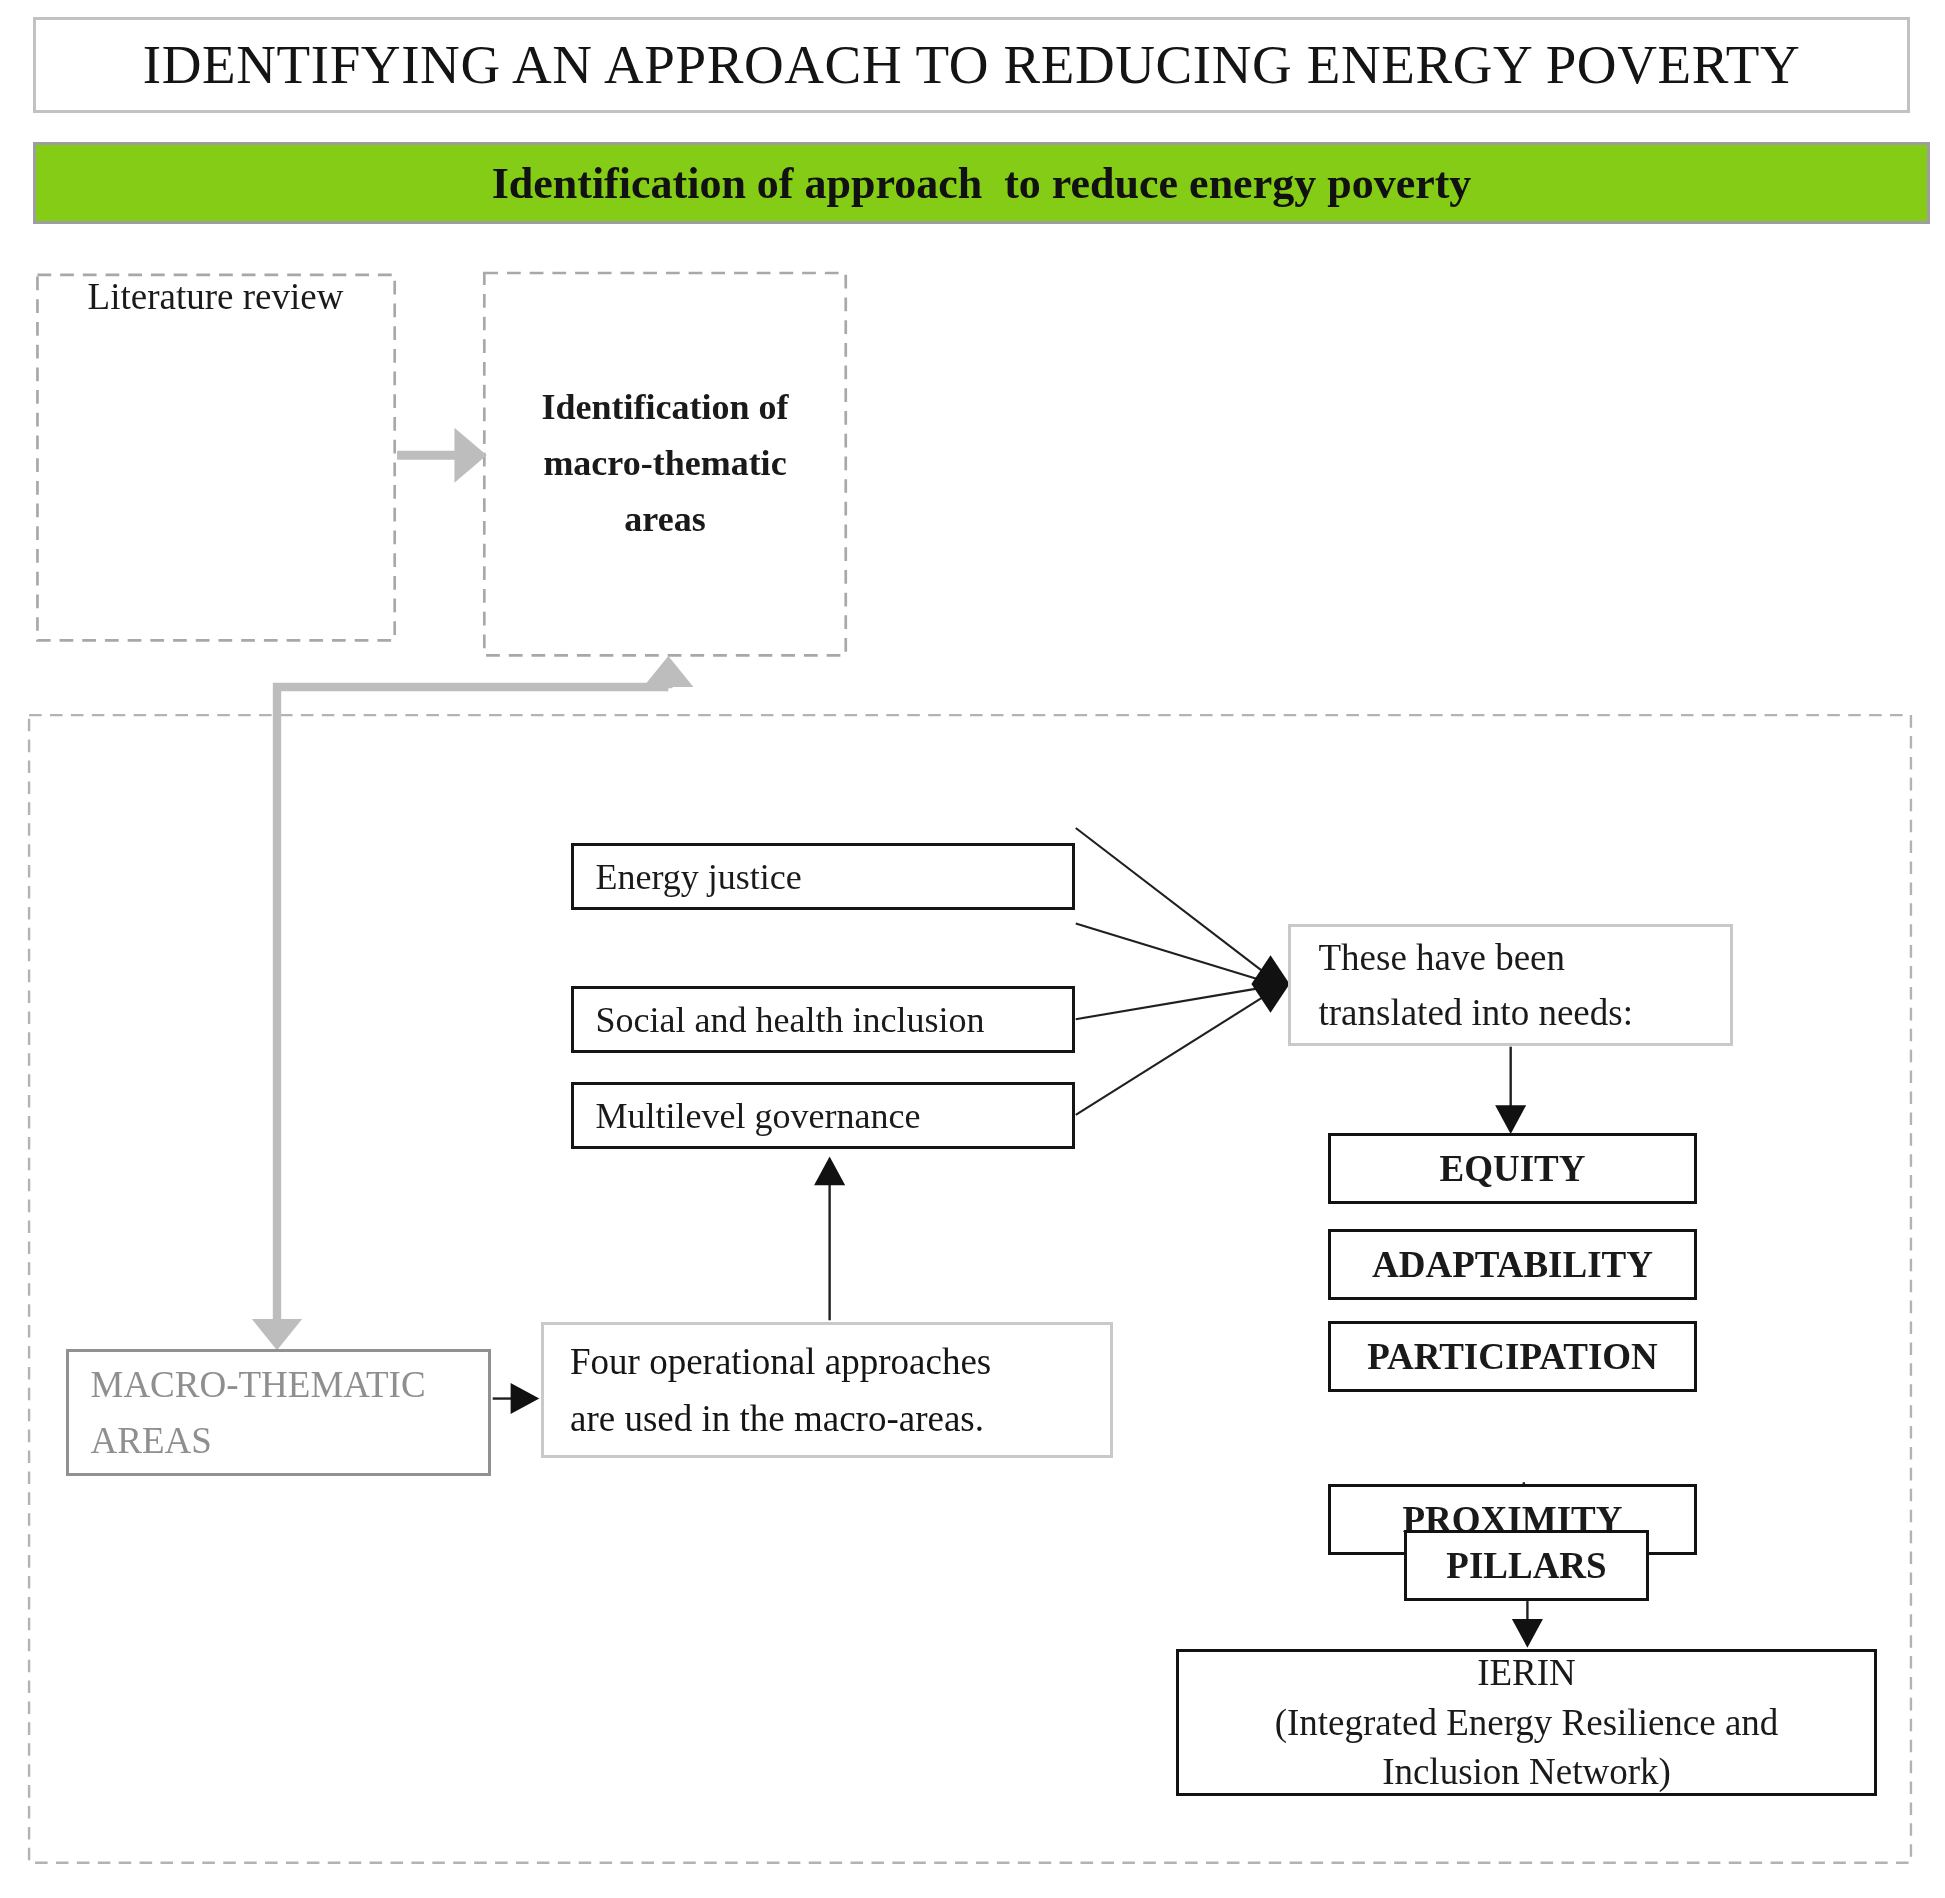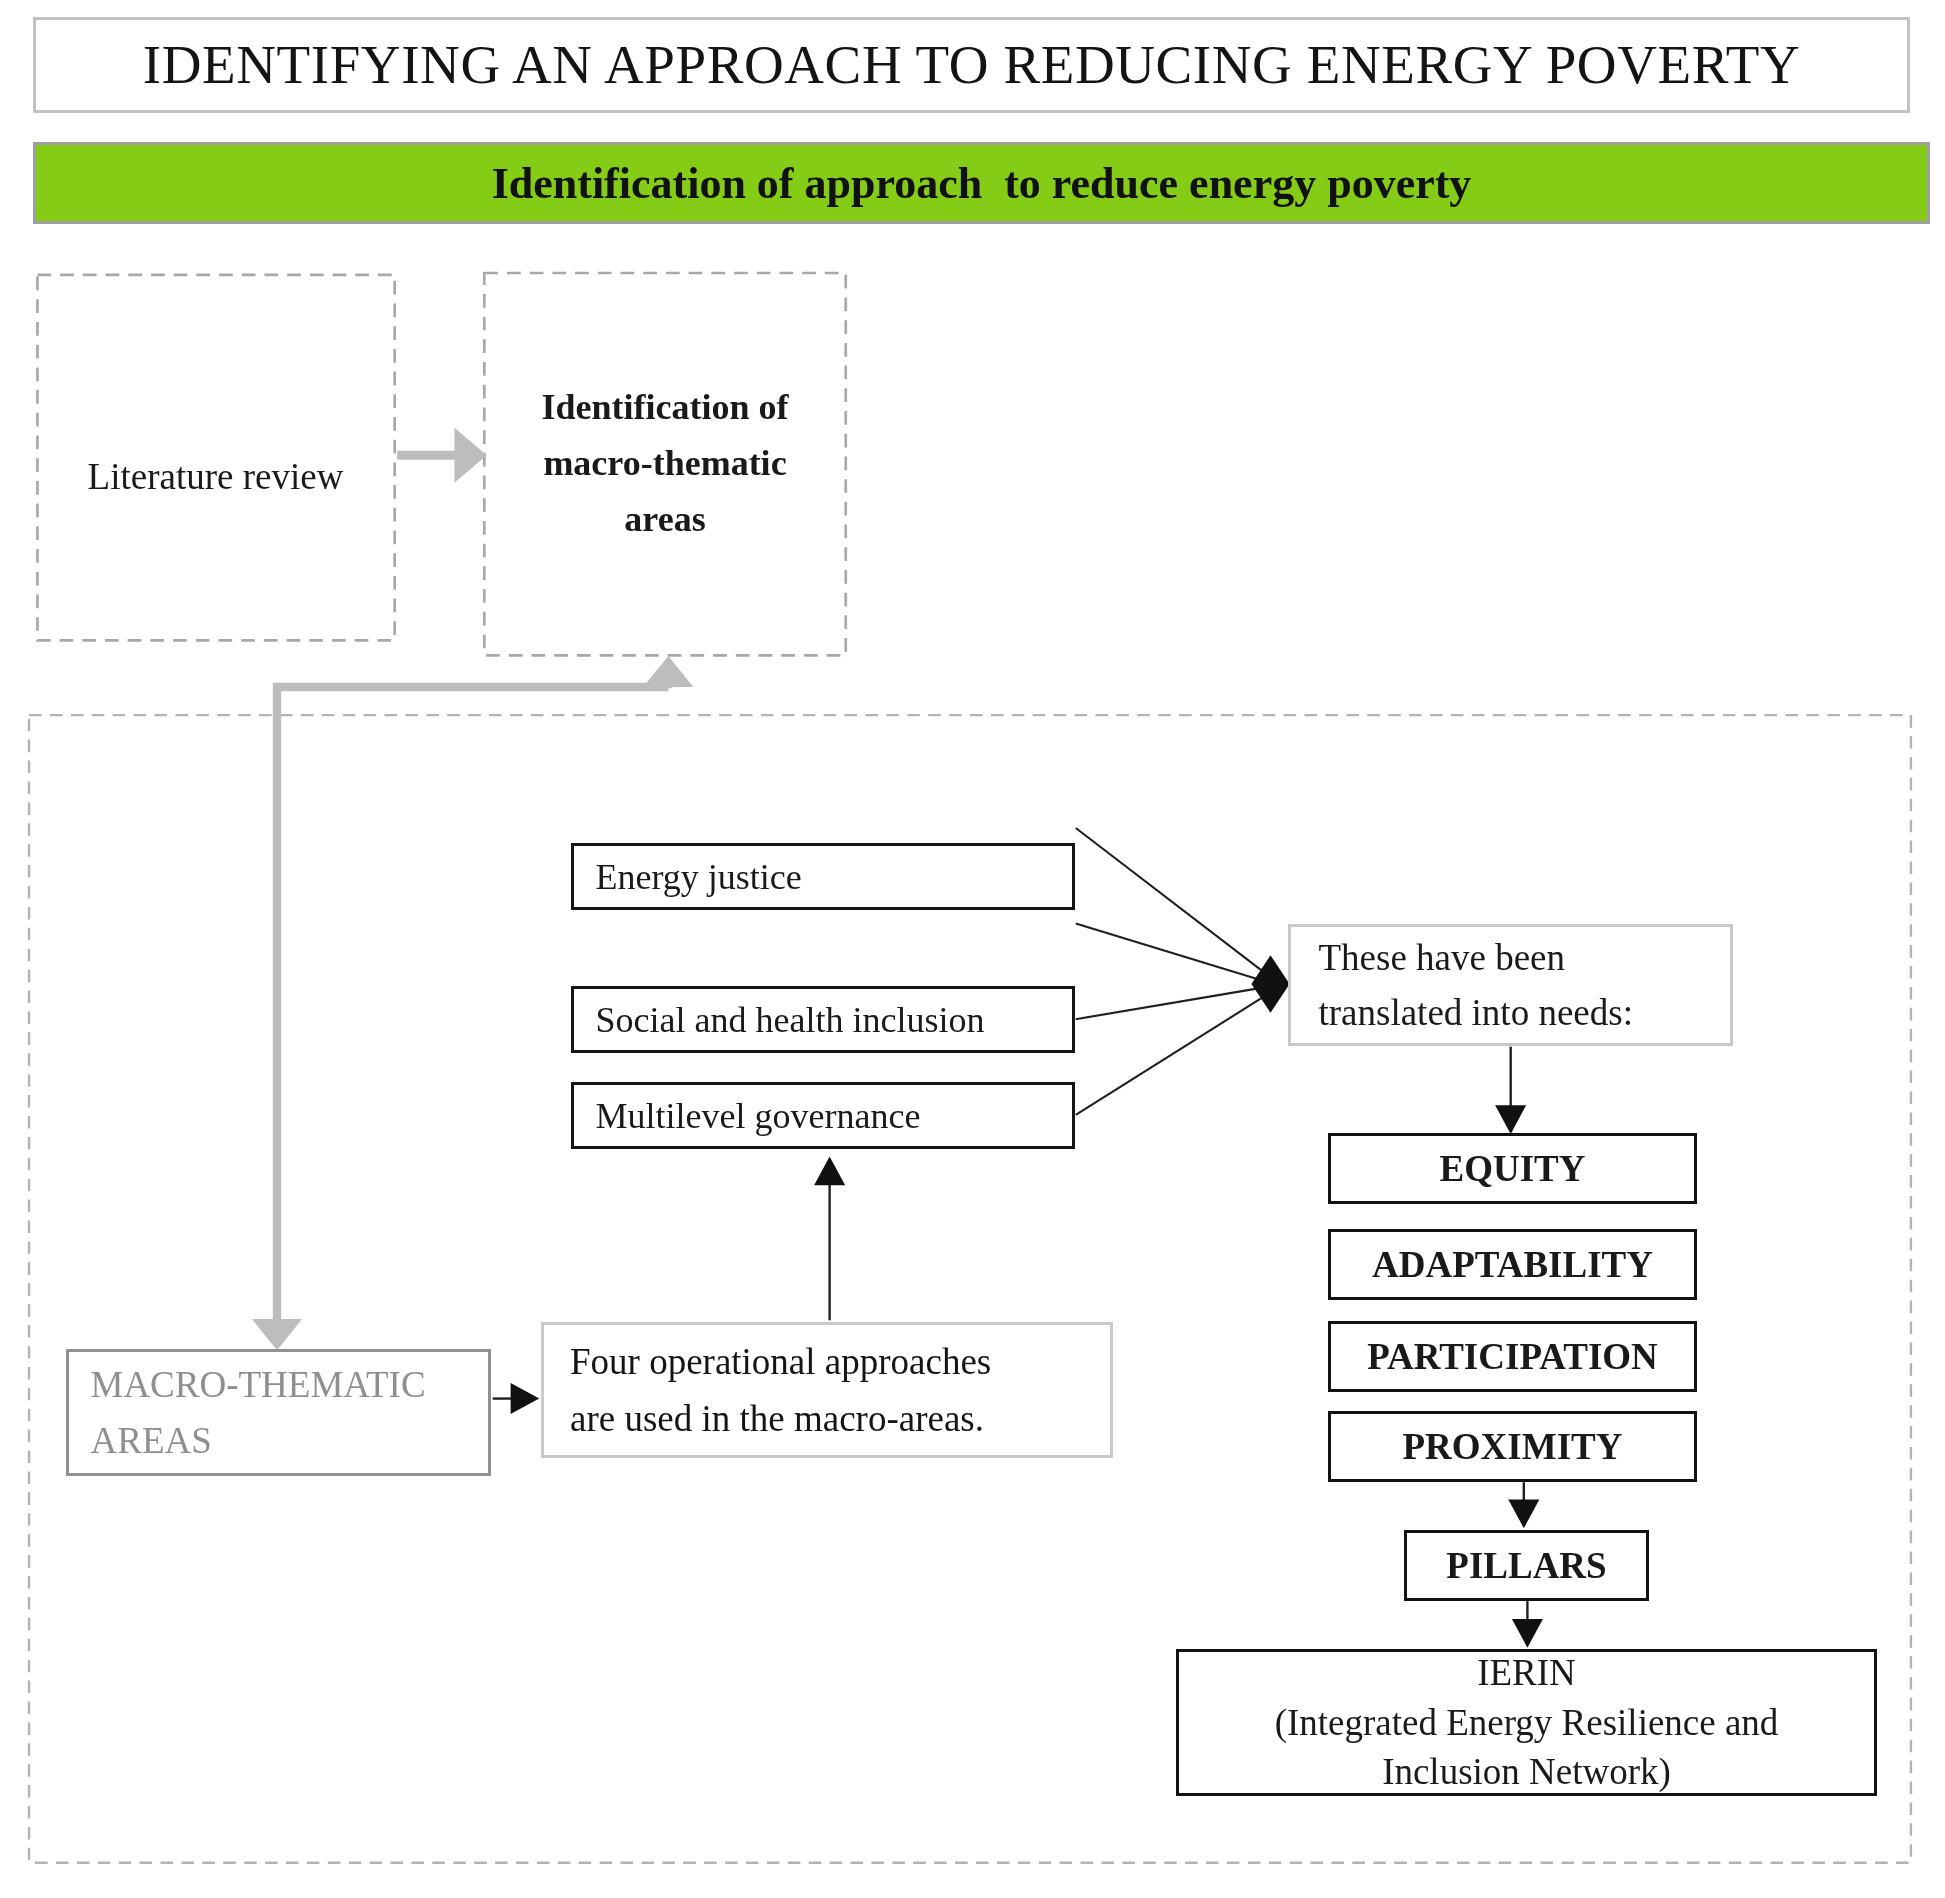--- a/index.html
+++ b/index.html
@@ -24,22 +24,22 @@
   .subtitle-bar{
     left:33px;top:142px;width:1897px;height:82px;
     border:3px solid #9e9e9e;background:#84cc16;
     display:flex;align-items:center;justify-content:center;
     font-size:44px;font-weight:bold;color:#111;
     white-space:pre-wrap;
   }
 
   
   .lit-label{
-    left:37px;top:293px;width:357px;height:366px;
-    display:flex;align-items:center;justify-content:center;
+    left:37px;top:275px;width:357px;height:366px;
+    display:flex;align-items:flex-start;justify-content:center;
     font-size:37px;
   }
   .ident-label{
     left:484px;top:273px;width:362px;height:382px;
     display:flex;flex-direction:column;align-items:center;justify-content:center;
     font-size:36px;font-weight:bold;line-height:1.55;text-align:center;
   }
 
   
   .theme-box{
@@ -56,21 +56,21 @@
     display:flex;flex-direction:column;justify-content:center;
     font-size:37px;line-height:1.5;padding-left:27.5px;
   }
 
   .need-box{
     left:1328px;width:369px;height:71px;
     border:3.6px solid #121212;background:#fff;
     display:flex;align-items:center;justify-content:center;
     font-size:37px;font-weight:bold;
   }
-  .need-0{top:1133px;} .need-1{top:1229px;} .need-2{top:1321px;} .need-3{top:1411px;text-align:center;}
+  .need-0{top:1133px;} .need-1{top:1229px;} .need-2{top:1321px;} .need-3{top:1484px;text-align:center;}
 
   .pillars-box{
     left:1404px;top:1530px;width:245px;height:71px;
     border:3.6px solid #121212;background:#fff;
     display:flex;align-items:center;justify-content:center;
     font-size:37px;font-weight:bold;
   }
   .ierin-box{
     left:1176px;top:1649px;width:701px;height:147px;
     border:3.6px solid #121212;background:#fff;

